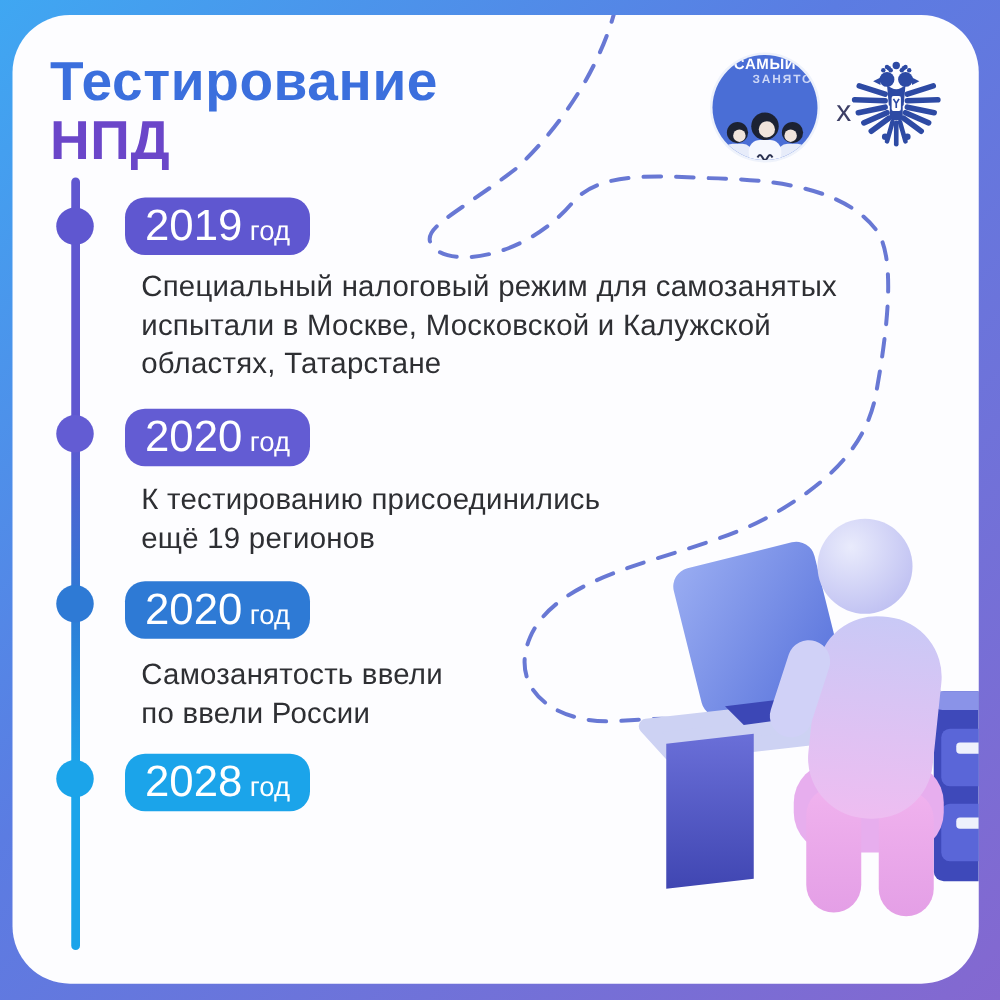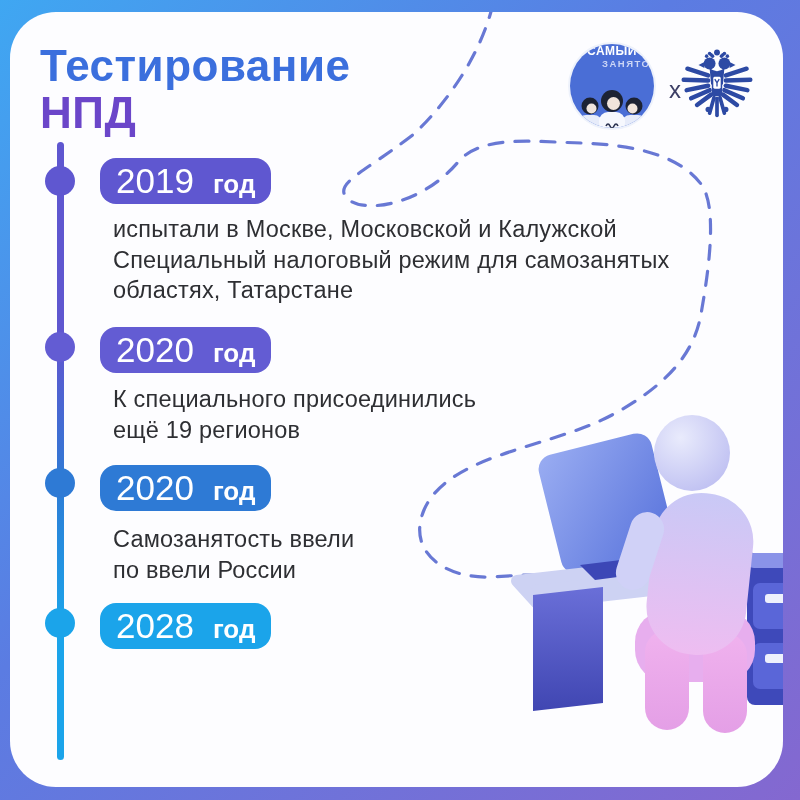--- a/index.html
+++ b/index.html
@@ -31,23 +31,23 @@
   .lc-people{position:absolute;left:0;bottom:-2px;width:84px;height:42px;}
   .logo-x{position:absolute;left:652px;top:64px;width:26px;text-align:center;
     font-size:24px;font-weight:500;color:#3d3f66;}
   .eagle{position:absolute;left:670px;top:28px;width:74px;height:90px;}
   
   .tl-line{position:absolute;left:46.5px;top:130px;width:7px;height:618px;border-radius:4px;
     background:linear-gradient(180deg,var(--tl-1) 0%,var(--tl-1) 33%,var(--tl-2) 55%,var(--tl-3) 78%,var(--tl-3) 100%);}
   .tl-dot{position:absolute;left:35px;width:30px;height:30px;border-radius:50%;}
   .d1{top:154px;} .d2{top:320px;} .d3{top:456px;} .d4{top:596px;}
   .badge{position:absolute;left:90px;height:46px;border-radius:16px;color:#fff;
-    display:flex;align-items:baseline;gap:19px;padding:0 16px;width:max-content;}
+    display:flex;align-items:baseline;gap:6px;padding:0 16px;width:max-content;}
   .badge-year{font-size:35px;font-weight:400;line-height:46px;}
-  .badge-suffix{font-size:26px;font-weight:700;}
+  .badge-suffix{font-size:22px;font-weight:400;}
   .b1{top:146px;} .b2{top:315px;} .b3{top:453px;} .b4{top:591px;}
   .desc{position:absolute;left:103px;font-size:23.5px;line-height:30.5px;
     color:var(--body-text);letter-spacing:.2px;}
   .t1b{top:202px;} .t2b{top:372px;} .t3b{top:512px;} .t4b{top:651px;}
   
   .illus{position:absolute;left:485px;top:393px;width:288px;height:330px;}
 </style>
 </head>
 <body>
 
@@ -137,31 +137,31 @@
     <div class="tl-dot d1" style="background: rgb(95, 87, 208);"></div>
     <div class="tl-dot d2" style="background: rgb(99, 92, 211);"></div>
     <div class="tl-dot d3" style="background: rgb(46, 122, 213);"></div>
     <div class="tl-dot d4" style="background: rgb(27, 164, 234);"></div>
 
     <div class="badge b1" style="background: rgb(95, 87, 208);">
       <span class="badge-year">2019</span>
       <span class="badge-suffix">год</span>
     </div>
     <div class="desc t1b">
+      <div>Специальный налоговый режим для самозанятых</div>
       <div>испытали в Москве, Московской и Калужской</div>
-      <div>Специальный налоговый режим для самозанятых</div>
       <div>областях, Татарстане</div>
     </div>
 
     <div class="badge b2" style="background: rgb(99, 92, 211);">
       <span class="badge-year">2020</span>
       <span class="badge-suffix">год</span>
     </div>
     <div class="desc t2b">
-      <div>К специального присоединились</div>
+      <div>К тестированию присоединились</div>
       <div>ещё 19 регионов</div>
     </div>
 
     <div class="badge b3" style="background: rgb(46, 122, 213);">
       <span class="badge-year">2020</span>
       <span class="badge-suffix">год</span>
     </div>
     <div class="desc t3b">
       <div>Самозанятость ввели</div>
       <div>по ввели России</div>

